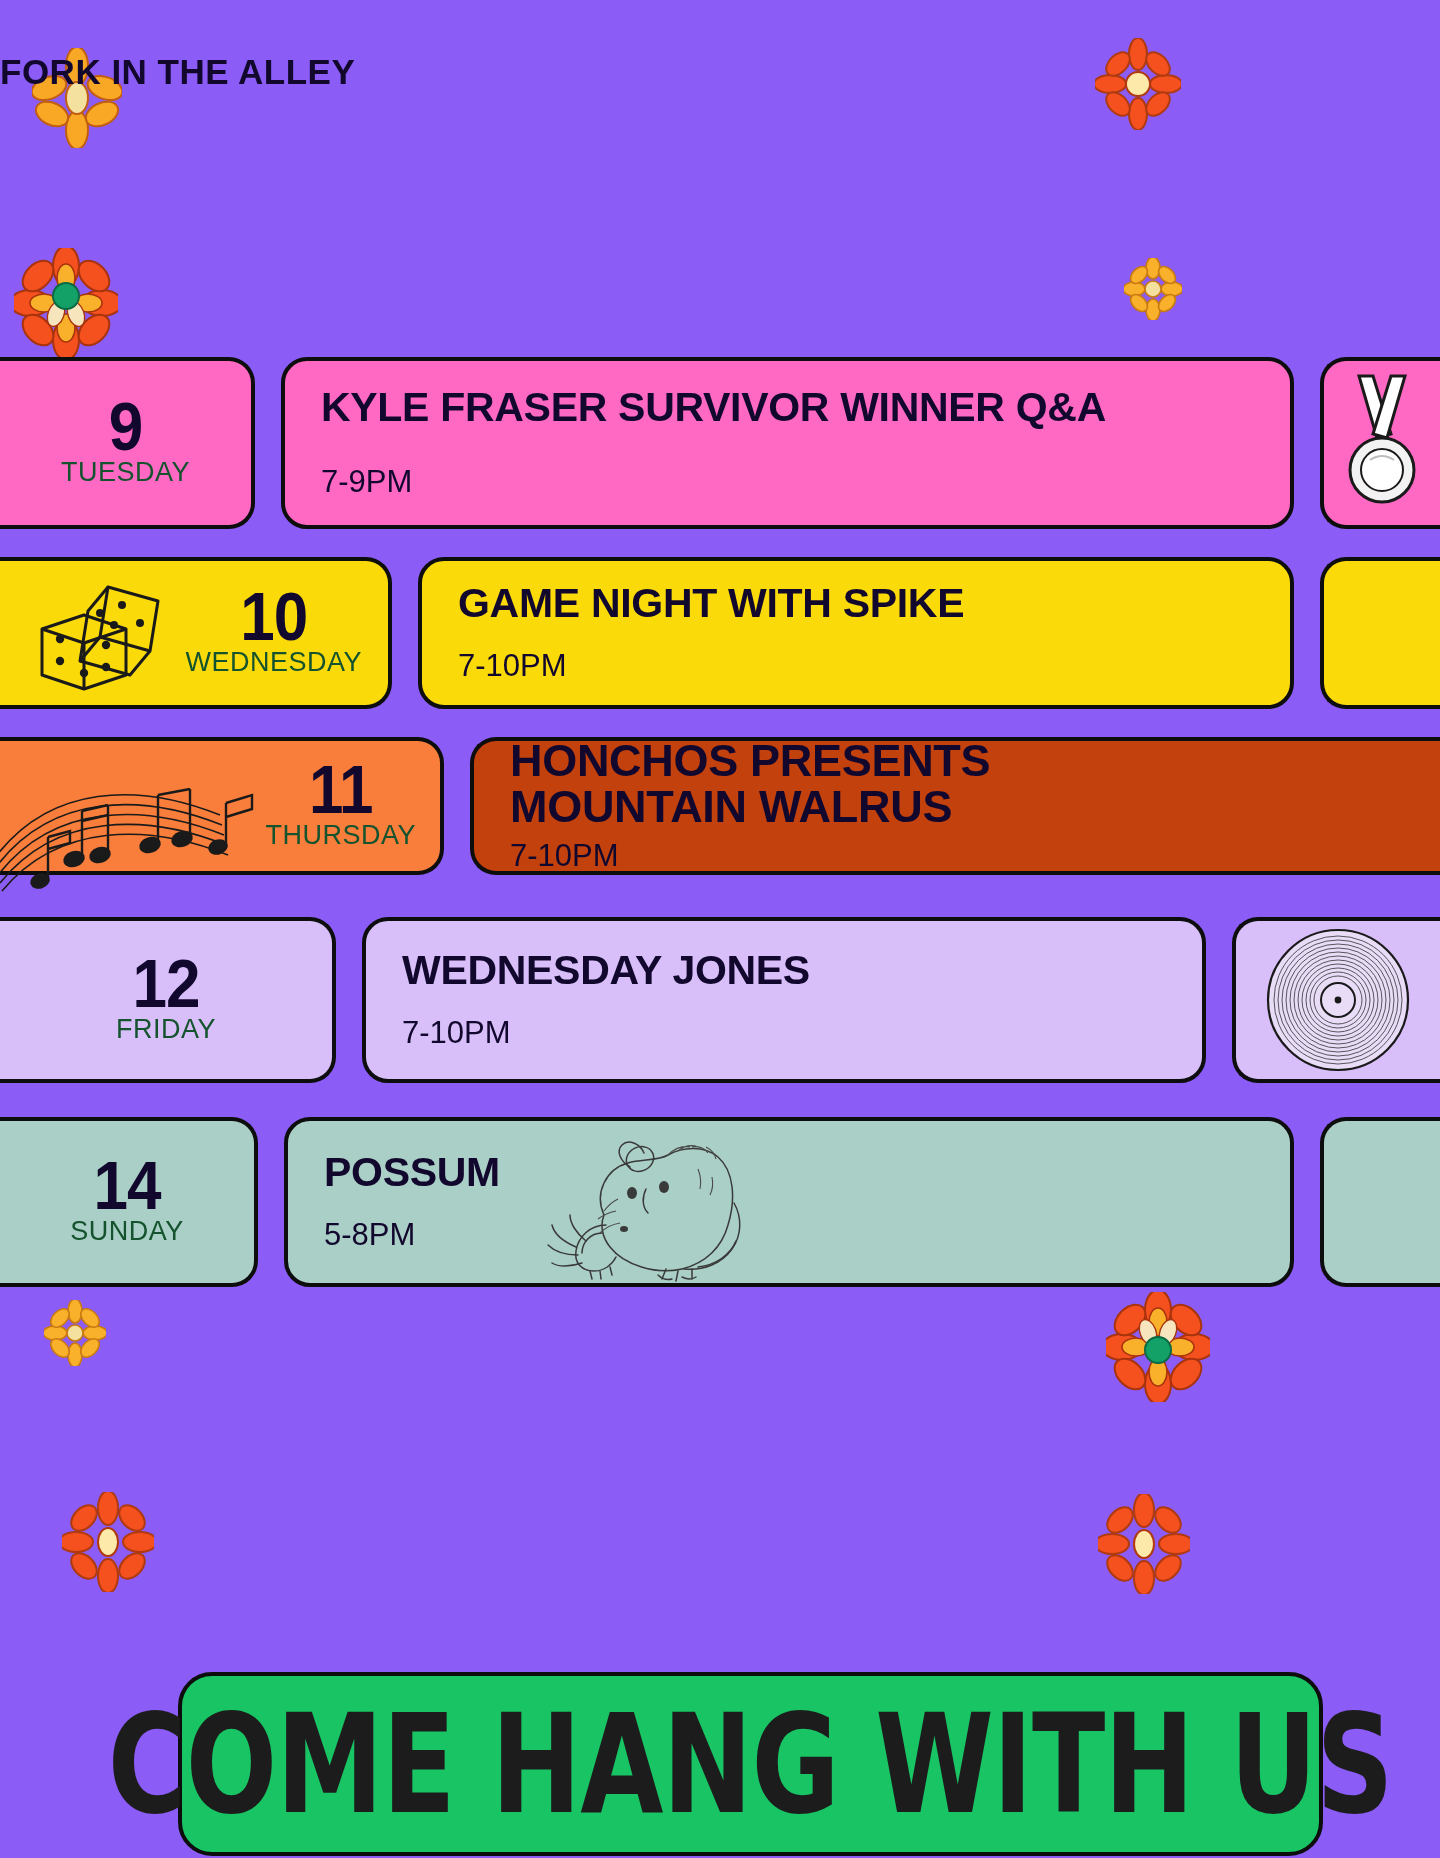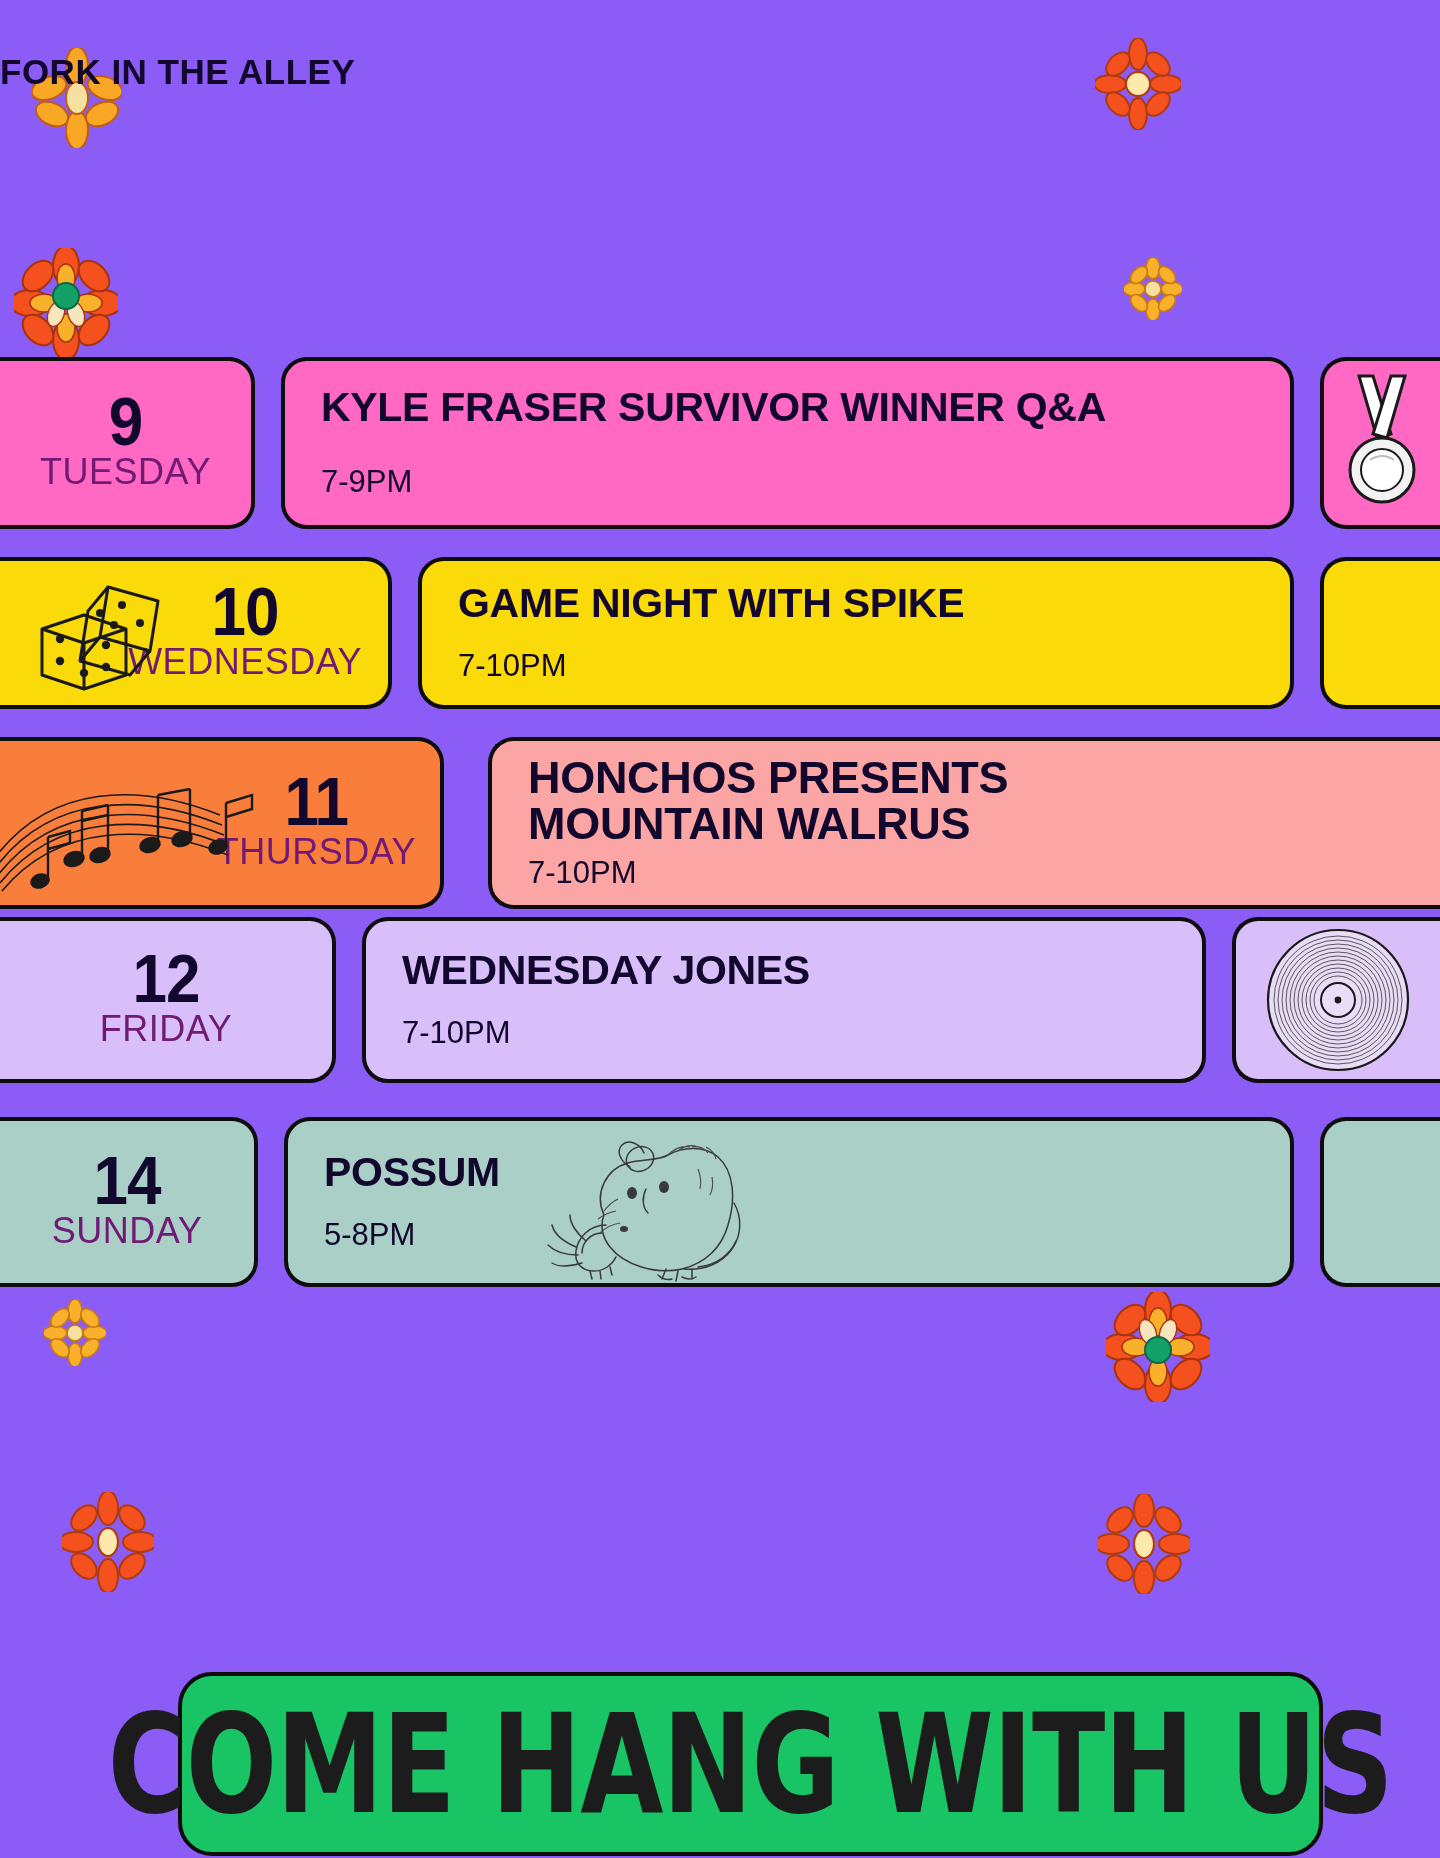--- a/index.html
+++ b/index.html
@@ -59,21 +59,21 @@
     align-items: center; justify-content: center;
     position: relative;
   }
   .daycard.with-art { flex-direction: row; align-items: center; justify-content: flex-end; }
   .daynum {
     font-size: 62px; font-weight: 800; color: #12082e;
     line-height: 0.95; letter-spacing: -1px;
     transform: scaleY(1.12);
   }
   .dayname {
-    font-size: 36px; font-weight: 400; color: #701a75;
+    font-size: 27px; font-weight: 400; color: #14532d;
     letter-spacing: 0.5px; 
   }
   .daystack { display: flex; flex-direction: column; align-items: center; }
   .evcard {
     border-radius: 26px;
     display: flex; flex-direction: column; justify-content: center;
     padding: 0 0 0 36px;
     position: relative;
   }
   .evtitle {
@@ -305,21 +305,21 @@
     </div>
     <div class="gap"></div>
     <div class="card evcard" style="flex:1; background:#FADA09;">
       <span class="evtitle">GAME NIGHT WITH SPIKE</span>
       <span class="evtime">7-10PM</span>
     </div>
     <div class="gap"></div>
     <div class="card endcap" style="width:120px; background:#FADA09;"></div>
   </div>
 
-  <div class="row" style="top:737px; height:172px;">
+  <div class="row" style="top:737px; height:138px;">
     <div class="card daycard with-art" style="width:444px; background:#F97E3B;">
       <span style="position:absolute; left:-10px; top:22px;">
         <svg width="300" height="130" viewBox="0 0 300 130">
           <g fill="none" stroke="#1a1a1a" stroke-width="1.6">
             <path d="M4 96 C60 20 150 20 230 52"></path>
             <path d="M6 104 C62 30 152 30 232 62"></path>
             <path d="M8 112 C64 40 154 40 234 72"></path>
             <path d="M10 120 C66 50 156 50 236 82"></path>
             <path d="M12 128 C68 60 158 60 238 92"></path>
           </g>
@@ -345,21 +345,21 @@
             <ellipse cx="228" cy="84" rx="10" ry="7.5" transform="rotate(-18 228 84)"></ellipse>
           </g>
         </svg>
       </span>
       <div class="daystack" style="margin-right:24px;">
         <span class="daynum">11</span>
         <span class="dayname">THURSDAY</span>
       </div>
     </div>
     <div class="gap"></div>
-    <div class="card evcard" style="flex:1; background:#fca5a5; border-radius:26px 0 0 26px; border-right:none;margin-left:18px;">
+    <div class="card evcard" style="flex:1; background:#c2410c; border-radius:26px 0 0 26px; border-right:none;">
       <span class="evtitle" style="font-size:45px;">HONCHOS  PRESENTS</span>
       <span class="evtitle" style="font-size:45px;">MOUNTAIN WALRUS</span>
       <span class="evtime" style="margin-top:8px;">7-10PM</span>
     </div>
   </div>
 
   <div class="row" style="top:917px; height:166px;">
     <div class="card daycard" style="width:336px; background:#D9BFFA;">
       <div class="daystack">
         <span class="daynum">12</span>

